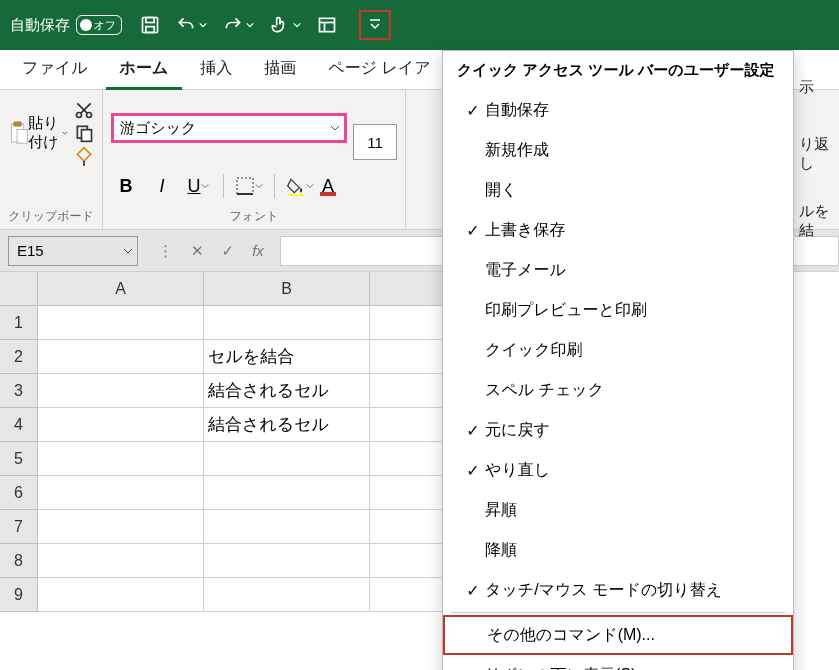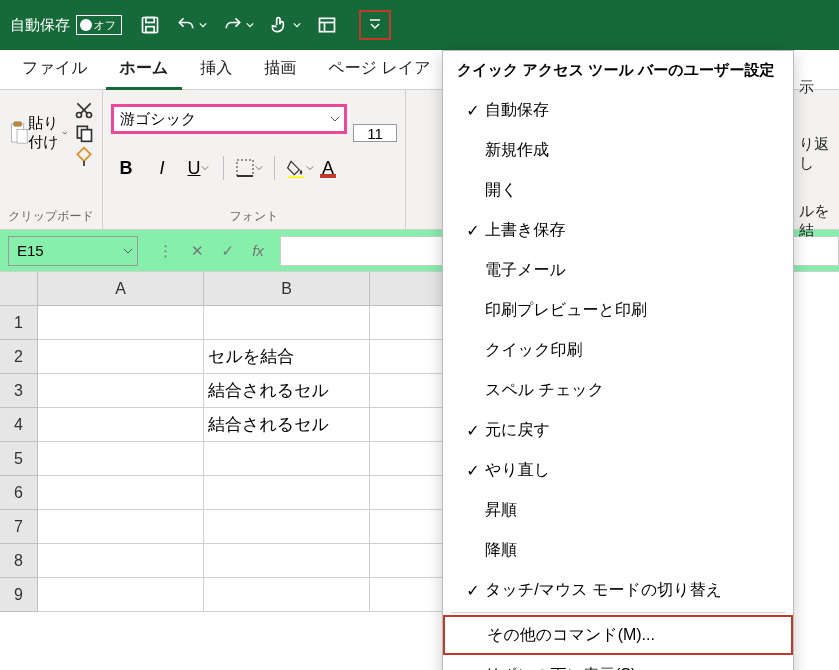--- a/index.html
+++ b/index.html
@@ -1,43 +1,43 @@
 <!DOCTYPE html>
 <html><head>
   <meta charset="utf-8">
   <style>
     * { box-sizing: border-box; margin: 0; padding: 0; }
     body { font-family: "Yu Gothic UI", "Meiryo", sans-serif; font-size: 15px; color: #000; background: #fff; width: 839px; height: 670px; overflow: hidden; position: relative; }
     .titlebar { background: #166a3a; height: 50px; display: flex; align-items: center; padding: 0 10px; position: relative; }
     .autosave { display: flex; align-items: center; gap: 6px; color: #fff; font-size: 15px; }
-    .toggle { width: 46px; height: 20px; border: 1px solid #fff; border-radius: 0; display: flex; align-items: center; position: relative; }
+    .toggle { width: 46px; height: 20px; border: 1px solid #fff; border-radius: 6px; display: flex; align-items: center; position: relative; }
     .toggle-dot { width: 12px; height: 12px; background: #fff; border-radius: 50%; margin-left: 3px; }
     .toggle-label { color: #fff; font-size: 11px; position: absolute; right: 5px; }
     .qat { display: flex; align-items: center; margin-left: 18px; gap: 16px; }
     .qat-btn { color: #fff; display: flex; align-items: center; cursor: pointer; }
     .qat-btn svg { display: block; }
     .dd-arrow { margin-left: 3px; }
     .qat-more { width: 32px; height: 30px; border: 2px solid #c0392b; display: flex; align-items: center; justify-content: center; margin-left: 6px; }
     .ribbon-tabs { display: flex; align-items: flex-start; height: 40px; padding-left: 8px; gap: 4px; border-bottom: 1px solid #d0d0d0; }
     .tab { padding: 8px 14px 8px; font-size: 16px; cursor: pointer; color: #222; }
     .tab.active { font-weight: bold; border-bottom: 3px solid #166a3a; }
     .ribbon-content { background: #f3f2f1; display: flex; height: 140px; border-bottom: 1px solid #d0d0d0; }
     .group { display: flex; flex-direction: column; justify-content: space-between; border-right: 1px solid #d0d0d0; padding: 6px 8px 2px; }
     .group-label { text-align: center; font-size: 12px; color: #666; padding-bottom: 2px; }
     .clipboard-group .paste { display: flex; flex-direction: row; align-items: center; width: 60px; }
     .clipboard-group .top-row { display: flex; }
     .clipboard-side { display:flex; flex-direction:column; justify-content:space-around; padding:4px 0 0 6px;}
     .font-group { flex: 0 0 auto; }
     .font-row1, .font-row2 { display: flex; align-items: center; gap: 6px; }
     .font-row1 { margin-bottom: 12px; }
     .font-select { width: 236px; height: 30px; border: 3px solid #ec4899; background: #fff; padding-left: 6px; font-size: 15px; display:flex; align-items:center; justify-content:space-between; padding-right:4px;}
-    .size-select { width: 44px; height: 18px; border: 1px solid #999; background: #fff; text-align: right; display:flex; align-items:center; justify-content:center;margin-top:28px;}
+    .size-select { width: 44px; height: 36px; border: 1px solid #999; background: #fff; text-align: right; display:flex; align-items:center; justify-content:center;margin-top:28px;}
     .fmt-btn { width: 30px; height: 28px; display: flex; align-items: center; justify-content: center; font-size: 18px; cursor: pointer; }
     .sep { width:1px; height:24px; background:#c0c0c0; margin:0 4px;}
-    .name-box-row { display: flex; align-items: center; height: 42px; background: #86efac; border-bottom: 1px solid #d0d0d0; }
+    .name-box-row { display: flex; align-items: center; height: 42px; background: #e5e5e5; border-bottom: 1px solid #d0d0d0; }
     .name-box { width: 130px; height: 30px; border: 1px solid #999; margin-left: 8px; padding-left: 8px; display: flex; align-items: center; justify-content:space-between; padding-right:4px;}
     .nb-buttons { display: flex; align-items: center; gap: 18px; margin-left: 20px; color:#777;}
     .formula-bar { flex:1; height: 30px; border: 1px solid #ccc; margin-left: 16px; background:#fff;}
     .grid { display: grid; grid-template-columns: 38px repeat(3, 166px); grid-auto-rows: 34px; }
     .grid .hdr { background: #e6e6e6; border-right: 1px solid #c0c0c0; border-bottom: 1px solid #c0c0c0; display: flex; align-items: center; justify-content: center; font-size: 16px; color:#333; }
     .grid .rowhdr { background: #e6e6e6; border-right: 1px solid #c0c0c0; border-bottom: 1px solid #c0c0c0; display:flex; align-items:center; justify-content:center; font-size: 16px; color:#333;}
     .grid .cell { border-right: 1px solid #d0d0d0; border-bottom: 1px solid #d0d0d0; padding-left: 4px; display:flex; align-items:center; font-size:17px;}
     .grid .corner { background: #e6e6e6; border-right: 1px solid #c0c0c0; border-bottom: 1px solid #c0c0c0; }
     .dropdown { position: absolute; top: 50px; left: 442px; width: 352px; background: #fff; border: 1px solid #bbb; box-shadow: 0 4px 16px rgba(0,0,0,0.2); z-index: 10; }
     .dd-title { padding: 10px 14px; font-weight: bold; font-size: 15px; }

